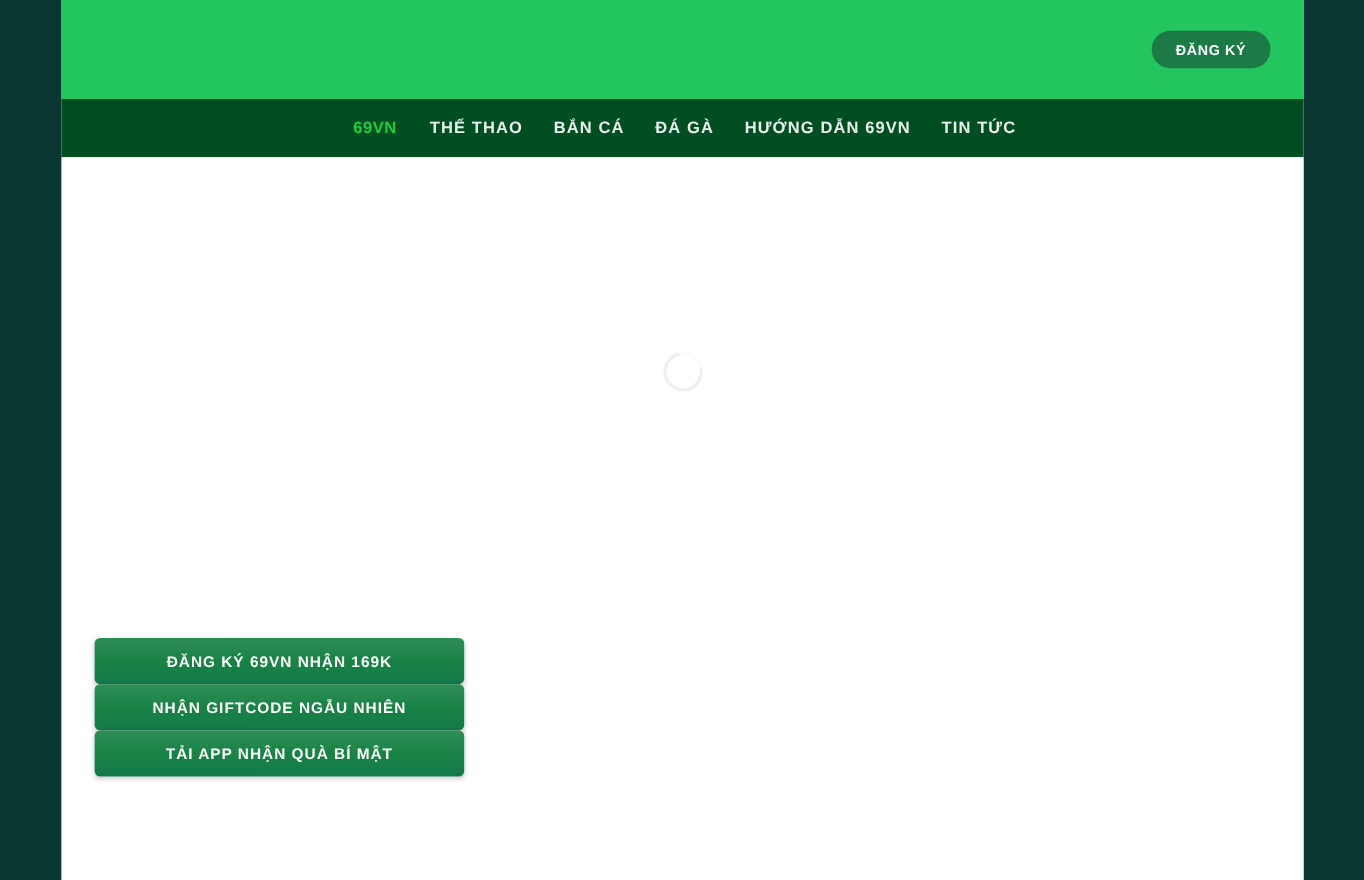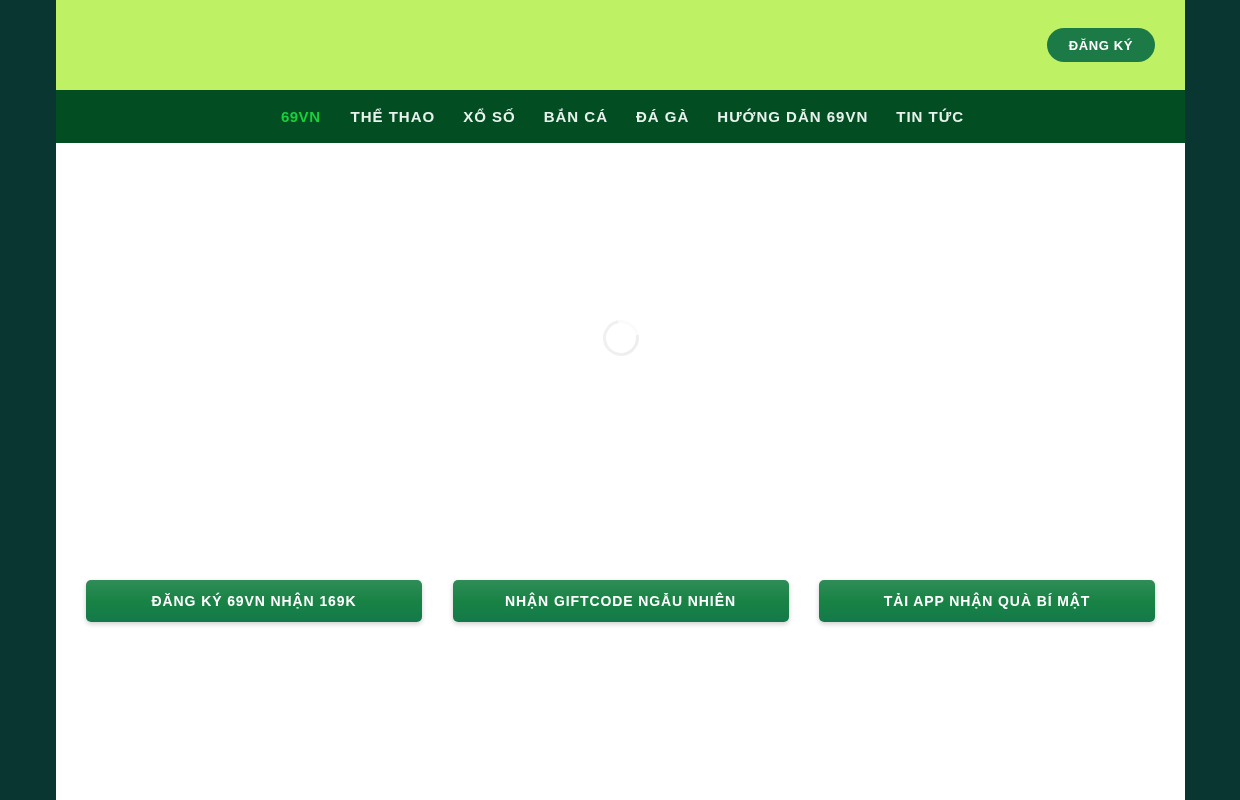--- a/index.html
+++ b/index.html
@@ -24,21 +24,21 @@
     top: 0;
     width: 1129px;
     height: 800px;
     background: #ffffff;
   }
 
   
   .topbar {
     position: relative;
     height: 90px;
-    background: #bef264;
+    background: #22c55e;
     display: flex;
     align-items: center;
     justify-content: flex-end;
     padding-right: 30px;
   }
 
   .auth-group {
     display: flex;
     align-items: center;
     gap: 14px;
@@ -122,22 +122,23 @@
     transform: rotate(35deg);
   }
 
   
   .cta-row {
     position: absolute;
     left: 30px;
     right: 30px;
     top: 437px;
     display: flex;
-    justify-content: space-between;
+    justify-content: center;
     align-items: flex-start;
+    flex-direction: column;
   }
 
   .cta-btn {
     width: 336px;
     height: 42px;
     border: none;
     border-radius: 5px;
     background: linear-gradient(180deg, #2f8d58 0%, #198345 48%, #13794a 100%);
     color: #ffffff;
     font-family: "Liberation Sans", sans-serif;
@@ -159,21 +160,20 @@
 
   <div class="topbar">
     <div class="auth-group">
       <button class="pill-btn register">ĐĂNG KÝ</button>
     </div>
   </div>
 
   <nav class="navbar">
     <a class="nav-item brand" href="#">69VN</a>
     <a class="nav-item" href="#">THỂ THAO</a>
-    <a class="nav-item" href="#">XỔ SỐ</a>
     <a class="nav-item" href="#">BẮN CÁ</a>
     <a class="nav-item" href="#">ĐÁ GÀ</a>
     <a class="nav-item" href="#">HƯỚNG DẪN 69VN</a>
     <a class="nav-item" href="#">TIN TỨC</a>
   </nav>
 
   <div class="content">
 
     <div class="spinner-wrap">
       <div class="spinner"></div>

